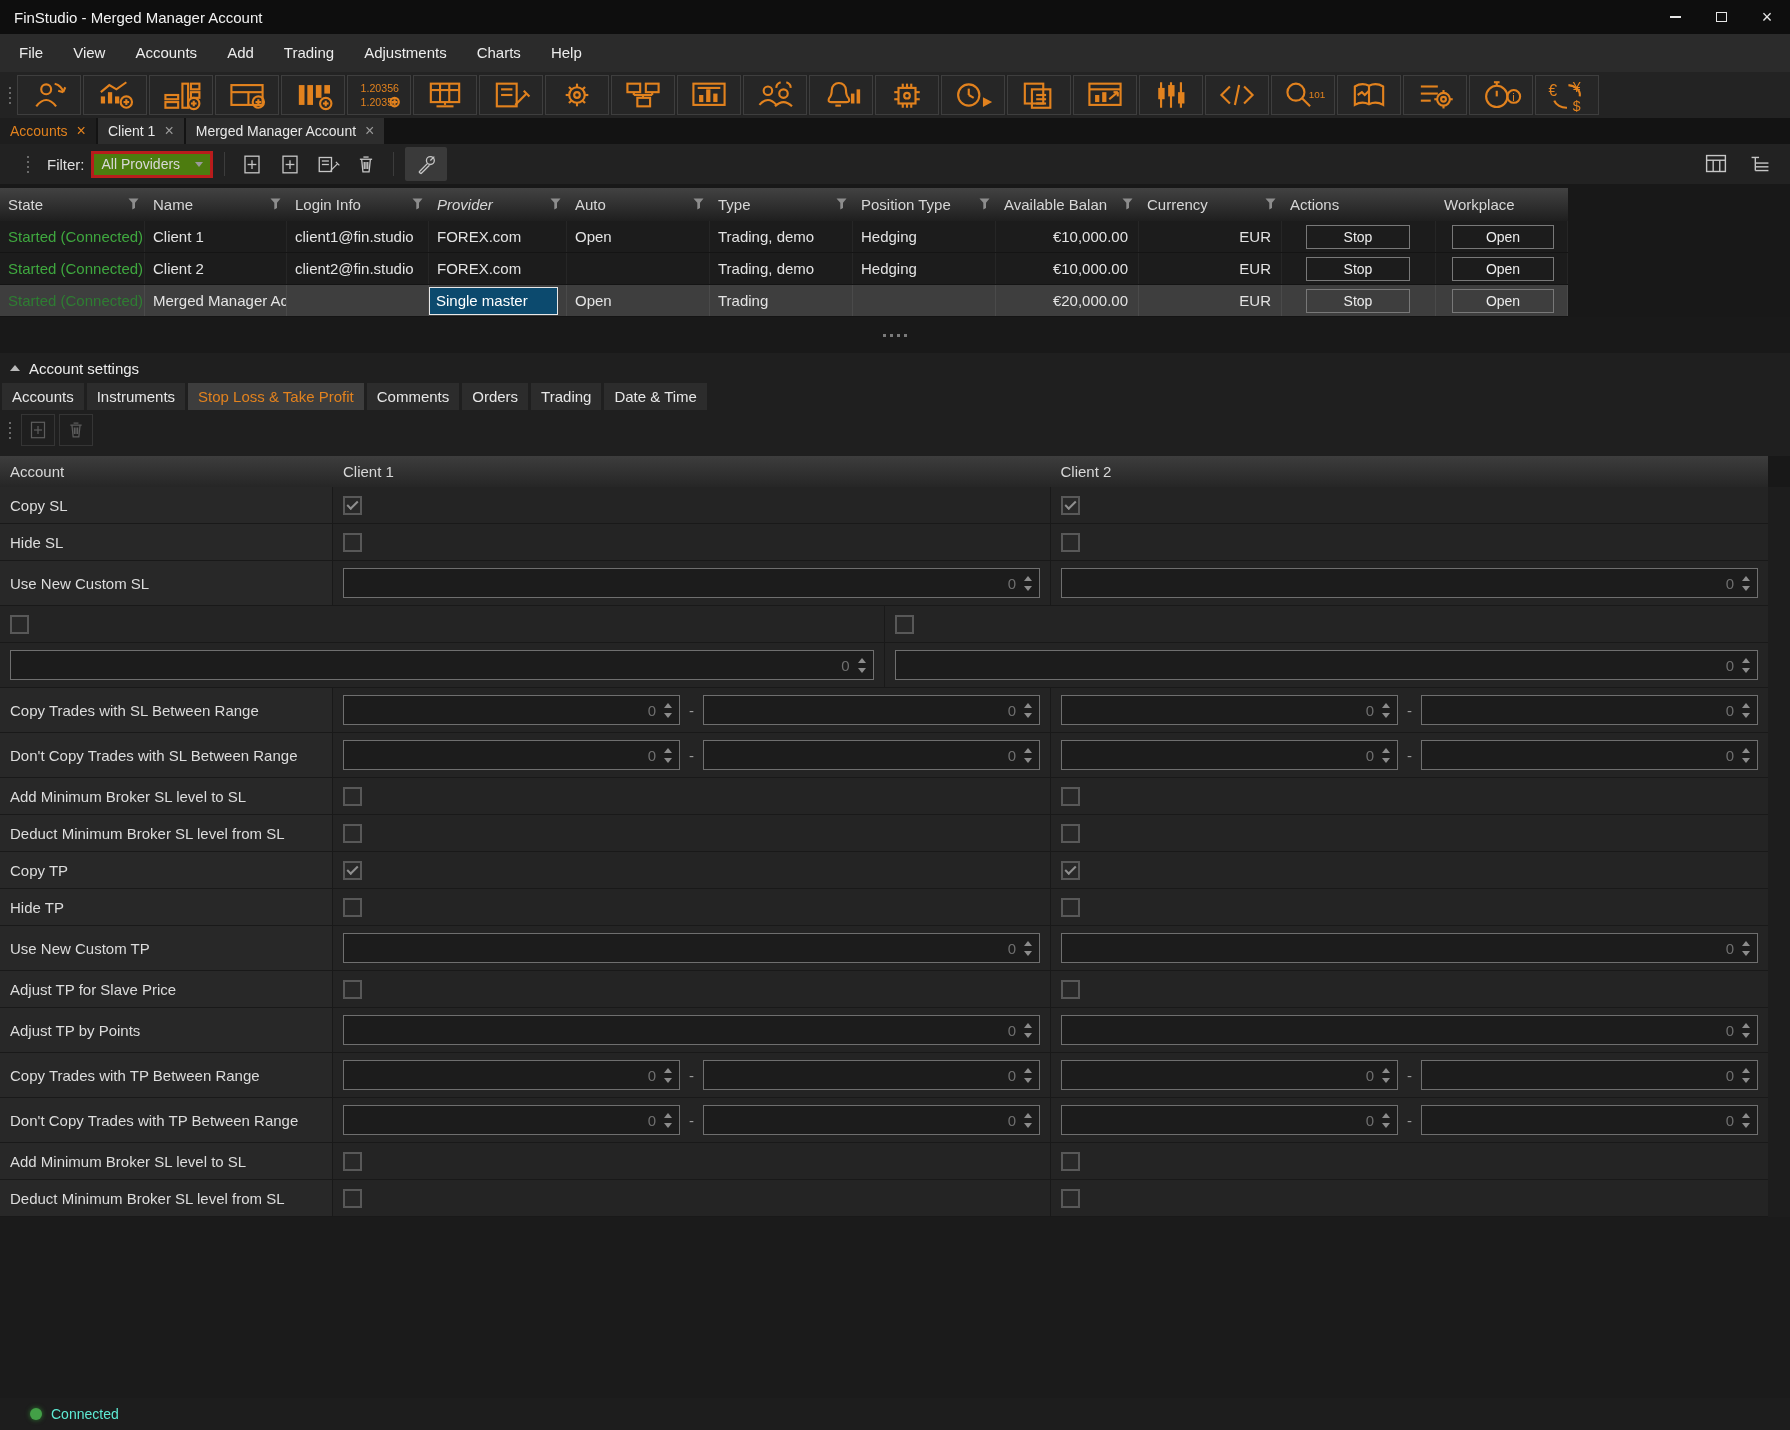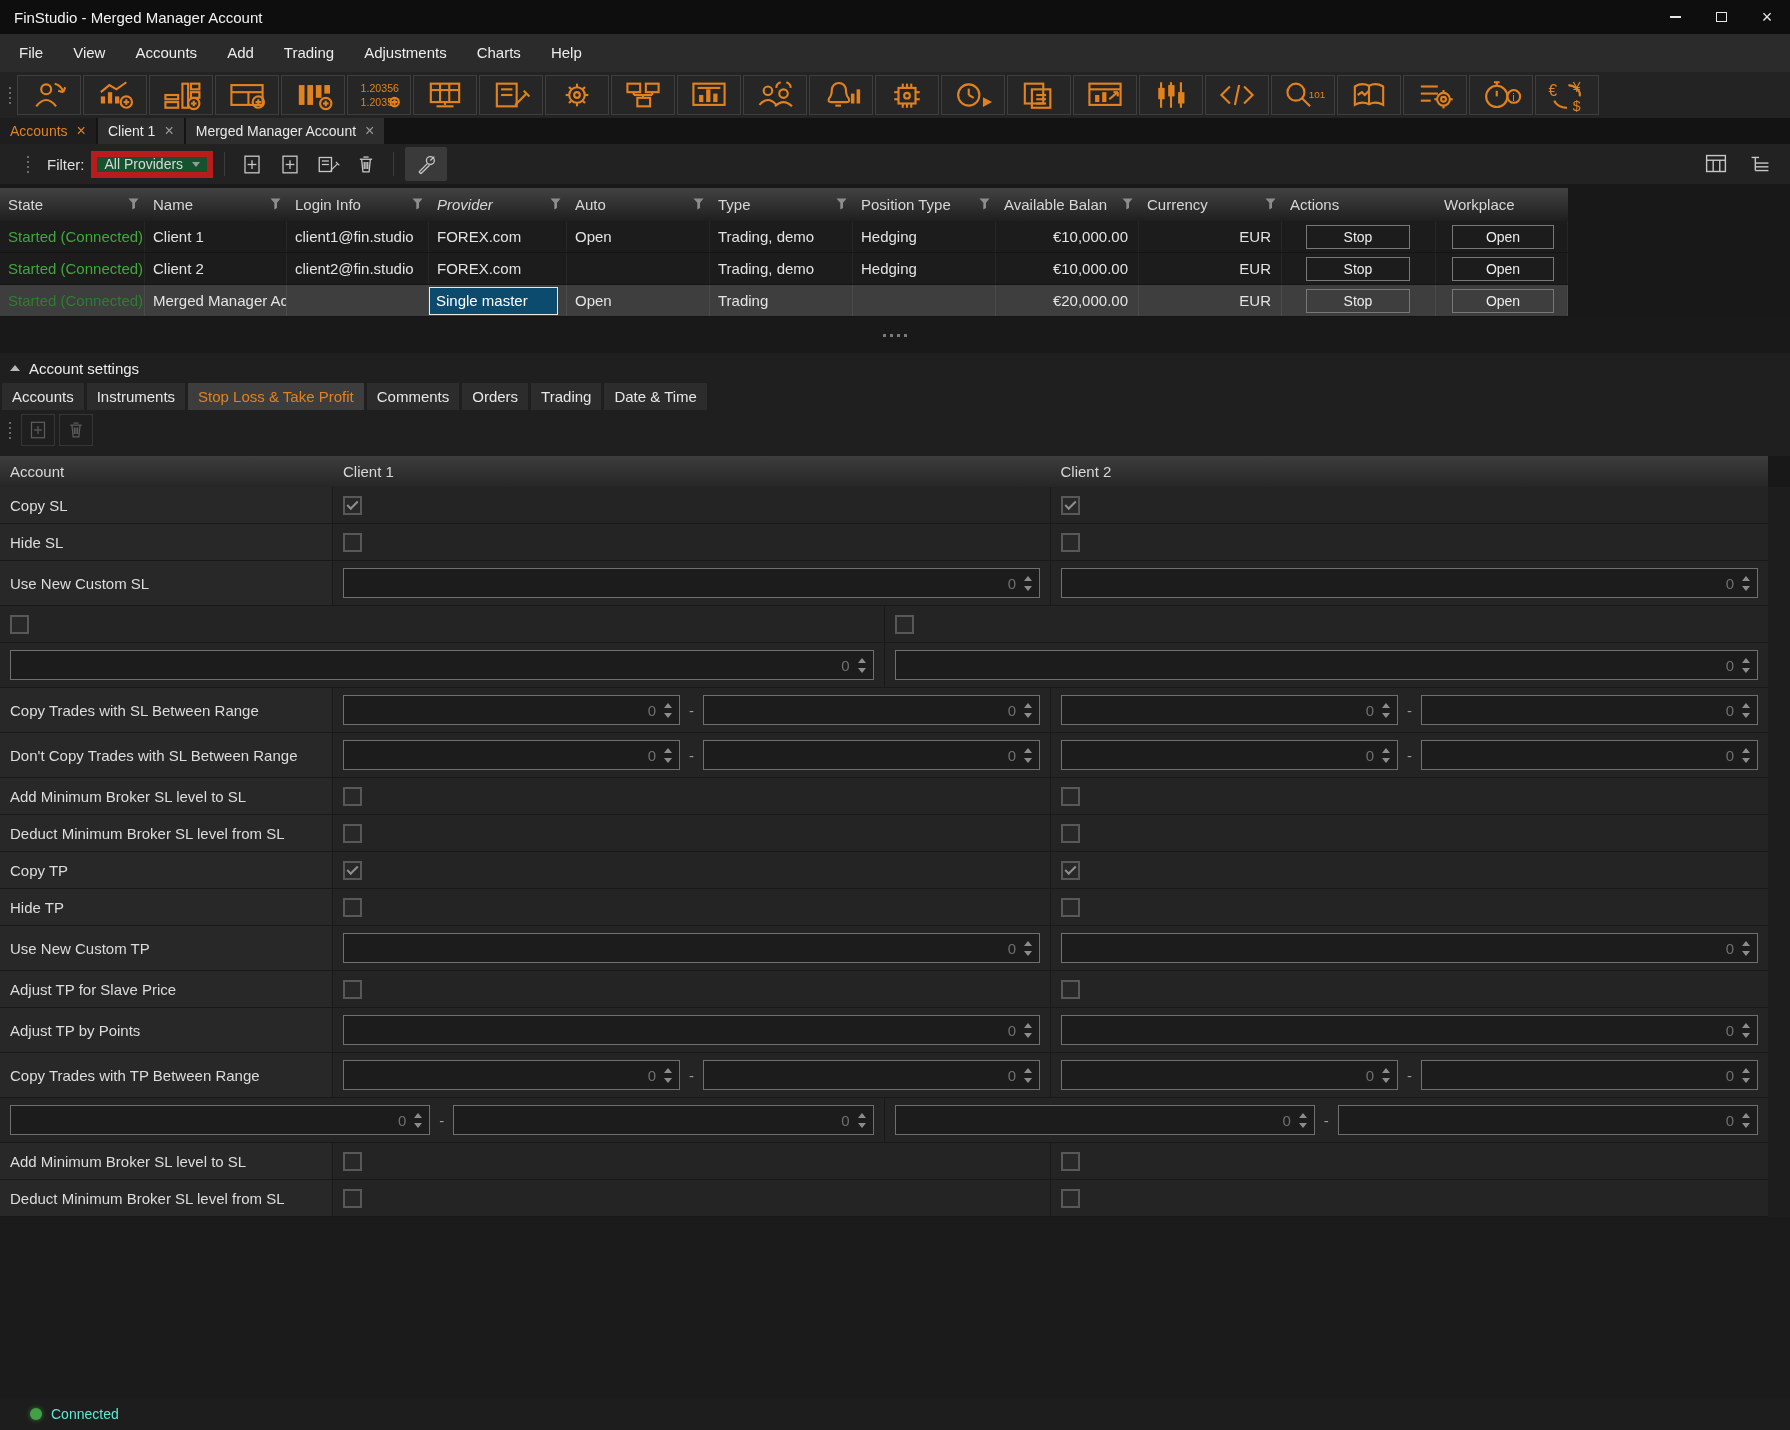--- a/index.html
+++ b/index.html
@@ -29,21 +29,21 @@
   
   .doctabs{height:26px;background:#131313;display:flex;align-items:stretch;flex:none}
   .dtab{display:flex;align-items:center;padding:0 10px;margin-right:2px;background:#2d2d2d;font-size:14px;color:#e8e8e8}
   .dtab.active{background:#1e1e1e;color:var(--accent)}
   .dtab .x{margin-left:9px;color:#9a9a9a;font-size:16px;line-height:14px}
   .dtab.active .x{color:var(--accent)}
 
   
   .filterbar{height:40px;background:#222;display:flex;align-items:center;gap:6px;padding-left:20px;flex:none}
   .filter-label{font-size:15px;color:#dedede;margin-left:6px}
-  .dropdown{width:122px;height:27px;background:#14532d;border:6px solid #b91c1c;display:flex;align-items:center;font-size:14px;color:#d8d8d8;padding-left:8px;box-sizing:border-box}
+  .dropdown{width:122px;height:27px;background:#4d7c0f;border:3px solid #b91c1c;display:flex;align-items:center;font-size:14px;color:#d8d8d8;padding-left:8px;box-sizing:border-box}
   .caret{margin-left:auto;margin-right:7px;width:0;height:0;border-left:4px solid transparent;border-right:4px solid transparent;border-top:5px solid #9a9a9a}
   .fbtn{width:32px;height:30px;display:flex;align-items:center;justify-content:center;color:#c6c6c6}
   .fbtn svg{width:28px;height:23px}
   .fbtn.active-tool{background:#3a3a3a;border-radius:2px;width:42px;height:34px}
   .vsep{width:1px;height:24px;background:#3c3c3c;margin:0 5px}
   .fbar-right{margin-left:auto;display:flex;gap:12px;margin-right:14px;color:#b5b5b5}
   .fbar-right .fbtn svg{width:30px;height:24px}
 
   
   .table-gap{height:4px;background:#181818;flex:none}
@@ -914,20 +914,21 @@
             <div class="spin">
               <span class="val">0</span>
               <div class="spin-ud">
                 <span class="u"></span>
                 <span class="d"></span>
               </div>
             </div>
           </div>
         </div>
         <div class="g-row h44">
+          <div class="g-label">Don't Copy Trades with TP Between Range</div>
           <div class="g-cell">
             <div class="spin">
               <span class="val">0</span>
               <div class="spin-ud">
                 <span class="u"></span>
                 <span class="d"></span>
               </div>
             </div>
             <span class="dash">-</span>
             <div class="spin">

